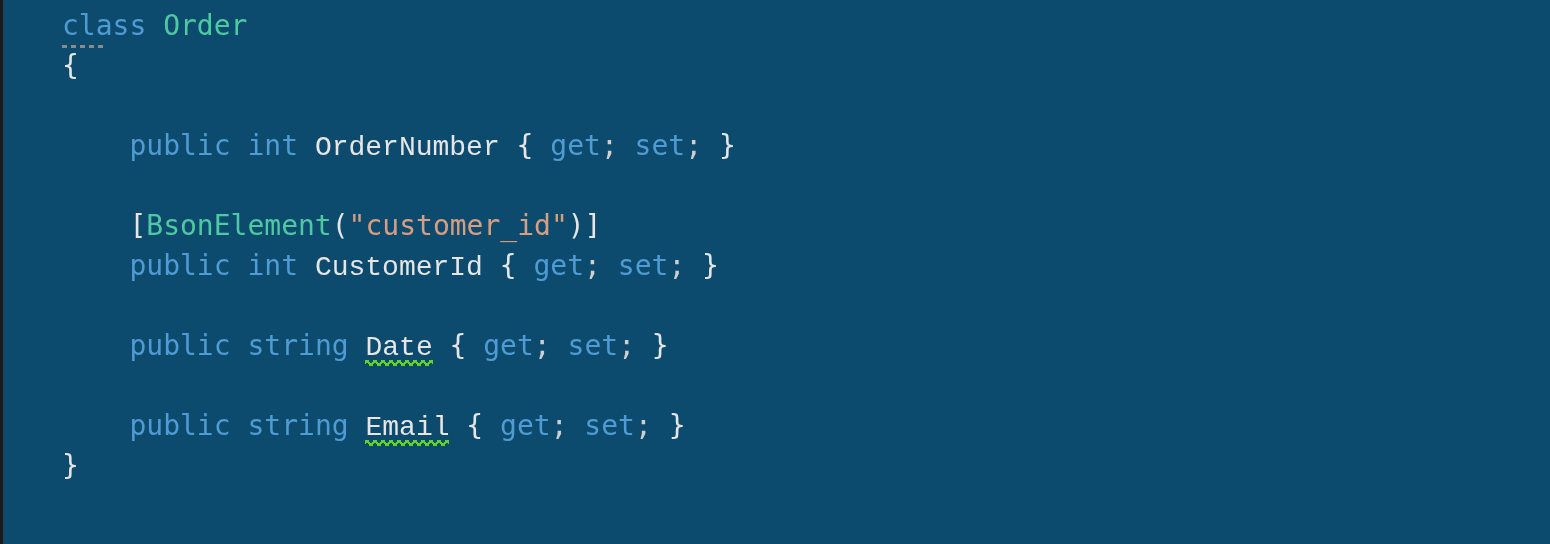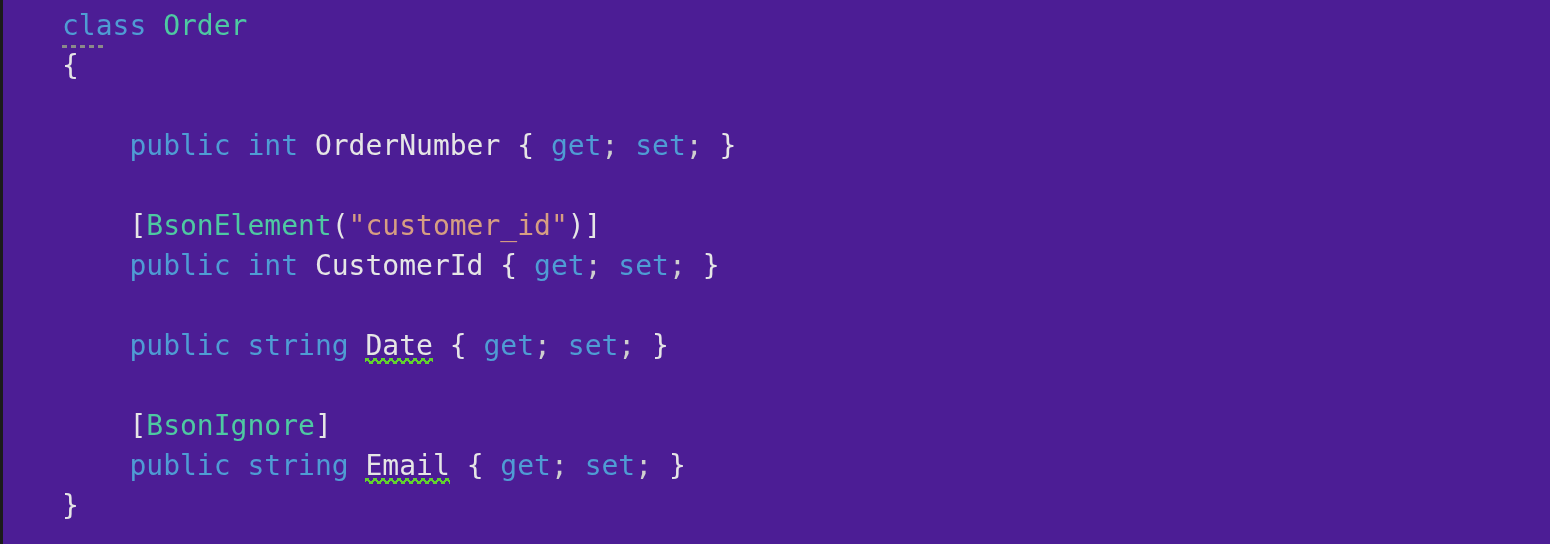--- a/index.html
+++ b/index.html
@@ -11,21 +11,21 @@
     width: 1550px;
     height: 544px;
     overflow: hidden;
     font-family: "DejaVu Sans Mono", "Liberation Mono", monospace;
   }
 
   #editor {
     position: relative;
     width: 1550px;
     height: 544px;
-    background: #4c1d95;
+    background: #0c4a6e;
     box-sizing: border-box;
     padding: 6px 0 0 0;
   }
 
   
   #gutter-strip {
     position: absolute;
     left: 0;
     top: 0;
     width: 3px;
@@ -44,21 +44,21 @@
     font-size: 28px;
     white-space: pre;
     letter-spacing: 0px;
     color: #e8e8e8;
   }
   .line.blank { color: transparent; }
 
   
   .kw      { color: #4f9cd4; }   
   .type    { color: #4ec9a2; }   
-  .ident   { color: #e6e6e6; }   
+  .ident   { color: #e6e6e6; font-family: Liberation Mono, monospace; }   
   .punct   { color: #e6e6e6; }   
   .semi    { color: #cfcfcf; }   
   .str     { color: #d79e82; }   
 
   
   .squiggle {
     position: relative;
     display: inline-block;
   }
   .squiggle::after {
@@ -110,18 +110,17 @@
       <div class="line"><span class="kw">class</span><span class="punct"> </span><span class="type">Order</span></div>
       <div class="line"><span class="punct">{</span></div>
       <div class="line blank">&nbsp;</div>
       <div class="line"><span>    </span><span class="kw">public</span><span class="punct"> </span><span class="kw">int</span><span class="punct"> </span><span class="ident">OrderNumber</span><span class="punct"> </span><span class="punct">{</span><span class="punct"> </span><span class="kw">get</span><span class="semi">;</span><span class="punct"> </span><span class="kw">set</span><span class="semi">;</span><span class="punct"> </span><span class="punct">}</span></div>
       <div class="line blank">&nbsp;</div>
       <div class="line"><span>    </span><span class="punct">[</span><span class="type">BsonElement</span><span class="punct">(</span><span class="str">"customer_id"</span><span class="punct">)</span><span class="punct">]</span></div>
       <div class="line"><span>    </span><span class="kw">public</span><span class="punct"> </span><span class="kw">int</span><span class="punct"> </span><span class="ident">CustomerId</span><span class="punct"> </span><span class="punct">{</span><span class="punct"> </span><span class="kw">get</span><span class="semi">;</span><span class="punct"> </span><span class="kw">set</span><span class="semi">;</span><span class="punct"> </span><span class="punct">}</span></div>
       <div class="line blank">&nbsp;</div>
       <div class="line"><span>    </span><span class="kw">public</span><span class="punct"> </span><span class="kw">string</span><span class="punct"> </span><span class="ident squiggle">Date</span><span class="punct"> </span><span class="punct">{</span><span class="punct"> </span><span class="kw">get</span><span class="semi">;</span><span class="punct"> </span><span class="kw">set</span><span class="semi">;</span><span class="punct"> </span><span class="punct">}</span></div>
       <div class="line blank">&nbsp;</div>
-      <div class="line"><span>    </span><span class="punct">[</span><span class="type">BsonIgnore</span><span class="punct">]</span></div>
       <div class="line"><span>    </span><span class="kw">public</span><span class="punct"> </span><span class="kw">string</span><span class="punct"> </span><span class="ident squiggle">Email</span><span class="punct"> </span><span class="punct">{</span><span class="punct"> </span><span class="kw">get</span><span class="semi">;</span><span class="punct"> </span><span class="kw">set</span><span class="semi">;</span><span class="punct"> </span><span class="punct">}</span></div>
       <div class="line"><span class="punct">}</span></div>
     </div>
 
 </div>
 
 </body></html>

